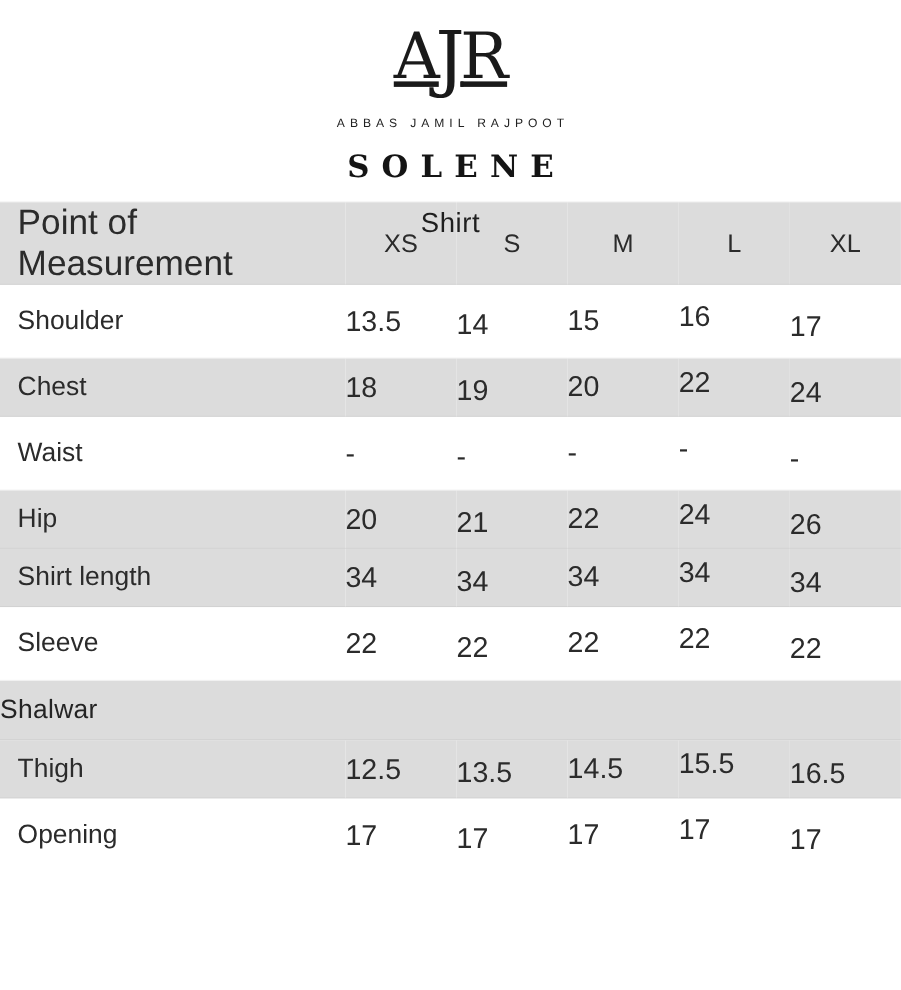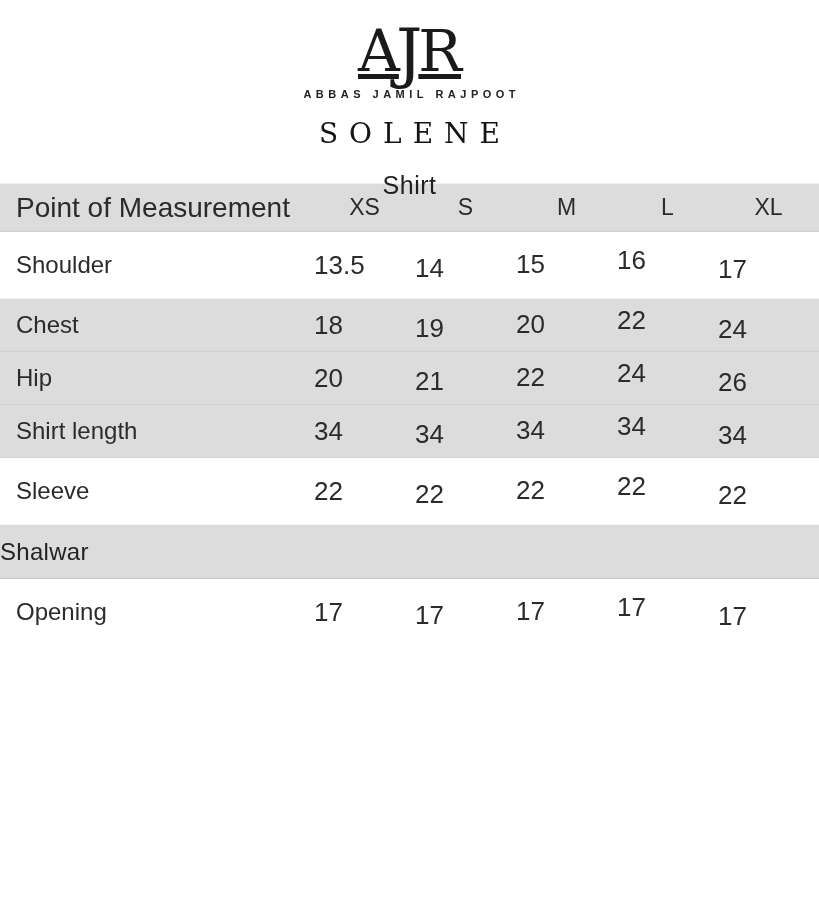--- a/index.html
+++ b/index.html
@@ -20,29 +20,29 @@
   .brand-header{ height:183px; text-align:center; padding-top:16px; }
   .logo{
     font-family:"DejaVu Serif", serif;
     font-size:58px; line-height:1.0; color:var(--logo);
     letter-spacing:-1px; font-weight:400;text-decoration:underline;
   }
   .logo .logo-j{
     font-size:66px; position:relative; top:4px; margin:0 -3px;
   }
   .logo-sub{
-    margin-top:6px;
-    font-size:11px; font-weight:bold; letter-spacing:4.5px;
+    margin-top:24px;
+    font-size:11px; font-weight:normal; letter-spacing:4.5px;
     color:#222222; text-indent:4.5px;
   }
   .collection{
     margin-top:17px;
     font-family:"DejaVu Serif", serif;
     font-size:28px; letter-spacing:11px; text-indent:11px;
-    color:#141414; font-weight:400;
+    color:#141414; font-weight:700;
   }
   .product{
     margin-top:21px;
     font-size:25px; font-weight:500; letter-spacing:0.5px; color:#1f1f1f;
   }
 
   
   table.size-chart{
     width:819px; border-collapse:collapse; table-layout:fixed;
   }
@@ -53,21 +53,21 @@
   tr.gray-row{ height:53px; background:var(--shade);padding-left:48px; }
   tr.white-row{ height:67px; background:var(--bg); }
   tr.section-row{ height:54px; background:var(--shade); }
   tr.gray-row, tr.header-row, tr.section-row{
     border-top:1px solid rgba(0,0,0,0.05);
     border-bottom:1px solid rgba(0,0,0,0.05);
   }
 
   th, td{ vertical-align:middle; font-weight:normal; padding:0; }
   .label-cell{ text-align:left; padding-left:16px; font-size:24px; }
-  .header-label{ font-size:28px; }
+  .header-label{ font-size:32px; }
   .size-h{ text-align:center; font-size:23px; }
   .value-cell{ text-align:left; font-size:26px; }
   .value-cell span{ display:inline-block; }
   .section-title{ text-align:left; font-size:24px; letter-spacing:0.3px; color:#242424; }
 
   
   .v1{ transform:translateY(0px); }
   .v2{ transform:translateY(3px); }
   .v3{ transform:translateY(-1px); }
   .v4{ transform:translateY(-5px); }
@@ -114,20 +114,28 @@
           <td class="value-cell"><span class="v5">17</span></td>
         </tr>
         <tr class="gray-row">
           <td class="label-cell">Chest</td>
           <td class="value-cell"><span class="v1">18</span></td>
           <td class="value-cell"><span class="v2">19</span></td>
           <td class="value-cell"><span class="v3">20</span></td>
           <td class="value-cell"><span class="v4">22</span></td>
           <td class="value-cell"><span class="v5">24</span></td>
         </tr>
+        <tr class="white-row">
+          <td class="label-cell">Waist</td>
+          <td class="value-cell"><span class="v1">-</span></td>
+          <td class="value-cell"><span class="v2">-</span></td>
+          <td class="value-cell"><span class="v3">-</span></td>
+          <td class="value-cell"><span class="v4">-</span></td>
+          <td class="value-cell"><span class="v5">-</span></td>
+        </tr>
         <tr class="gray-row">
           <td class="label-cell">Hip</td>
           <td class="value-cell"><span class="v1">20</span></td>
           <td class="value-cell"><span class="v2">21</span></td>
           <td class="value-cell"><span class="v3">22</span></td>
           <td class="value-cell"><span class="v4">24</span></td>
           <td class="value-cell"><span class="v5">26</span></td>
         </tr>
         <tr class="gray-row">
           <td class="label-cell">Shirt length</td>
@@ -145,20 +153,28 @@
           <td class="value-cell"><span class="v4">22</span></td>
           <td class="value-cell"><span class="v5">22</span></td>
         </tr>
       </tbody>
     <tbody>
       <tr class="section-row">
         <td colspan="6" class="section-title">Shalwar</td>
       </tr>
     </tbody>
     <tbody id="shalwar-rows">
+        <tr class="gray-row">
+          <td class="label-cell">Thigh</td>
+          <td class="value-cell"><span class="v1">12.5</span></td>
+          <td class="value-cell"><span class="v2">13.5</span></td>
+          <td class="value-cell"><span class="v3">14.5</span></td>
+          <td class="value-cell"><span class="v4">15.5</span></td>
+          <td class="value-cell"><span class="v5">16.5</span></td>
+        </tr>
         <tr class="white-row">
           <td class="label-cell">Opening</td>
           <td class="value-cell"><span class="v1">17</span></td>
           <td class="value-cell"><span class="v2">17</span></td>
           <td class="value-cell"><span class="v3">17</span></td>
           <td class="value-cell"><span class="v4">17</span></td>
           <td class="value-cell"><span class="v5">17</span></td>
         </tr>
       </tbody>
   </table>

